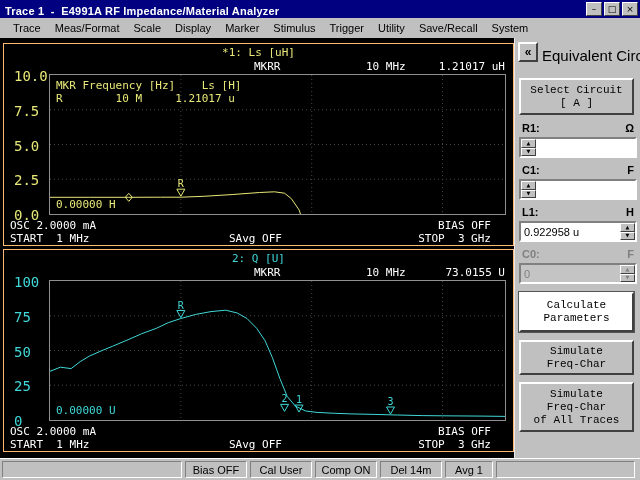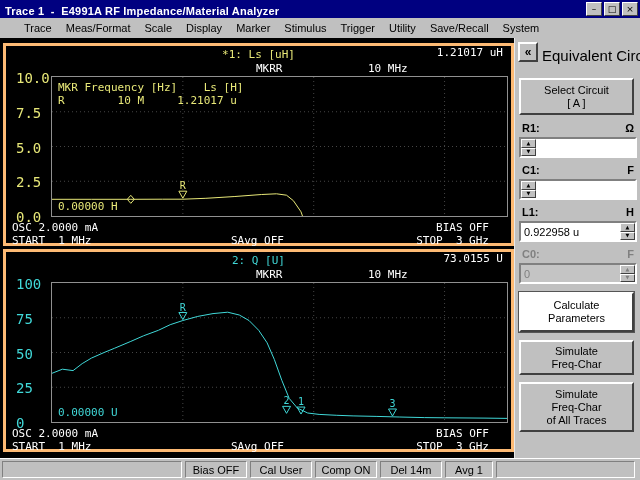--- a/index.html
+++ b/index.html
@@ -9,55 +9,55 @@
   
   .titlebar{position:absolute;left:0;top:0;width:640px;height:22px;background:#000080;color:#fff;
     display:flex;align-items:center;padding-left:5px}
   .titlebar .title{font-size:11px;font-weight:bold;letter-spacing:.2px;white-space:pre}
   .winbtns{position:absolute;right:2px;top:2px;display:flex;gap:2px}
   .winbtn{width:16px;height:14px;background:#c0c0c0;border:1px solid;border-color:#fff #404040 #404040 #fff;
     font-size:9px;line-height:11px;text-align:center;color:#000;padding:0;font-family:"DejaVu Sans",sans-serif}
 
   
   .menubar{position:absolute;left:0;top:18px;width:640px;height:20px;background:#c0c0c0;
-    display:flex;align-items:center;padding-left:17px}
+    display:flex;align-items:center;padding-left:6px}
   .menu-item{font-size:11px;color:#000;padding:2px 7px;white-space:nowrap}
 
   
   .screen{position:absolute;left:0;top:38px;width:640px;height:420px;background:#000}
 
-  .graph-panel{position:absolute;left:3px;width:511px;height:203px;border:3px solid #fdba74;background:#000;
+  .graph-panel{position:absolute;left:3px;width:511px;height:203px;border:1px solid #fdba74;background:#000;
     font-family:"DejaVu Sans Mono",monospace;font-size:11px}
   #graph1{top:5px}
   #graph2{top:211px}
   .g-title{position:absolute;top:2px;left:0;width:100%;text-align:center;font-size:11px;white-space:pre}
   .g-mkr-label{position:absolute;top:16px;left:250px;color:#fff;white-space:pre}
   .g-mkr-freq{position:absolute;top:16px;left:362px;color:#fff;white-space:pre}
-  .g-mkr-value{position:absolute;top:0;right:8px;color:#fff;white-space:pre}
+  .g-mkr-value{position:absolute;top:16px;right:8px;color:#fff;white-space:pre}
   .plot{position:absolute;left:45px;top:30px;width:457px;height:141px;border:1px solid #909090;background:#000}
   .plot svg{position:absolute;left:0;top:0;display:block}
   .mtable{position:absolute;left:6px;top:4px;line-height:13px}
   .mtable div{white-space:pre}
   .refval{position:absolute;left:6px;bottom:3px;white-space:pre}
   .ytick{position:absolute;left:10px;width:32px;text-align:left;font-size:14px;
     font-family:"DejaVu Sans Mono",monospace}
   .g-osc{position:absolute;top:175px;left:6px;color:#fff;white-space:pre}
   .g-bias{position:absolute;top:175px;right:22px;color:#fff;white-space:pre}
   .g-start{position:absolute;top:188px;left:6px;color:#fff;white-space:pre}
   .g-savg{position:absolute;top:188px;left:225px;color:#fff;white-space:pre}
   .g-stop{position:absolute;top:188px;right:22px;color:#fff;white-space:pre}
 
   
   .sidebar{position:absolute;left:514px;top:0;width:126px;height:420px;background:#c0c0c0;border-left:1px solid #e8e8e8}
   .raised{background:#c0c0c0;border:2px solid;border-color:#fff #404040 #404040 #fff;color:#000}
   .collapse-btn{position:absolute;left:3px;top:4px;width:20px;height:20px;font-size:12px;font-weight:bold;
     text-align:center;line-height:15px;padding:0;font-family:"Liberation Sans",sans-serif}
   .sb-title{position:absolute;left:27px;top:9px;font-size:15px;color:#000;white-space:nowrap}
   .sb-btn{position:absolute;left:4px;width:115px;font-size:11px;display:flex;align-items:center;justify-content:center;
-    text-align:center;white-space:pre-line;line-height:13px;font-family:Liberation Sans, sans-serif;padding:0}
+    text-align:center;white-space:pre-line;line-height:13px;font-family:Liberation Mono, monospace;padding:0}
   #select-circuit-btn{top:40px;height:37px}
   #calculate-btn{top:254px;height:40px;background:#fff;outline:1px solid #555}
   #simulate-btn{top:302px;height:35px}
   #simulate-all-btn{top:344px;height:50px}
   .field{position:absolute;left:4px;width:118px;height:40px}
   .frow{display:flex;justify-content:space-between;font-size:11px;font-weight:bold;padding:0 3px;height:14px;color:#000}
   .finput{margin-top:1px;height:21px;background:#fff;border:2px solid;border-color:#808080 #fff #fff #808080;
     display:flex;align-items:stretch}
   .fvalue{flex:1;font-size:11px;padding:3px 0 0 3px;color:#000;white-space:nowrap;overflow:hidden}
   .spin{width:15px;display:flex;flex-direction:column}

